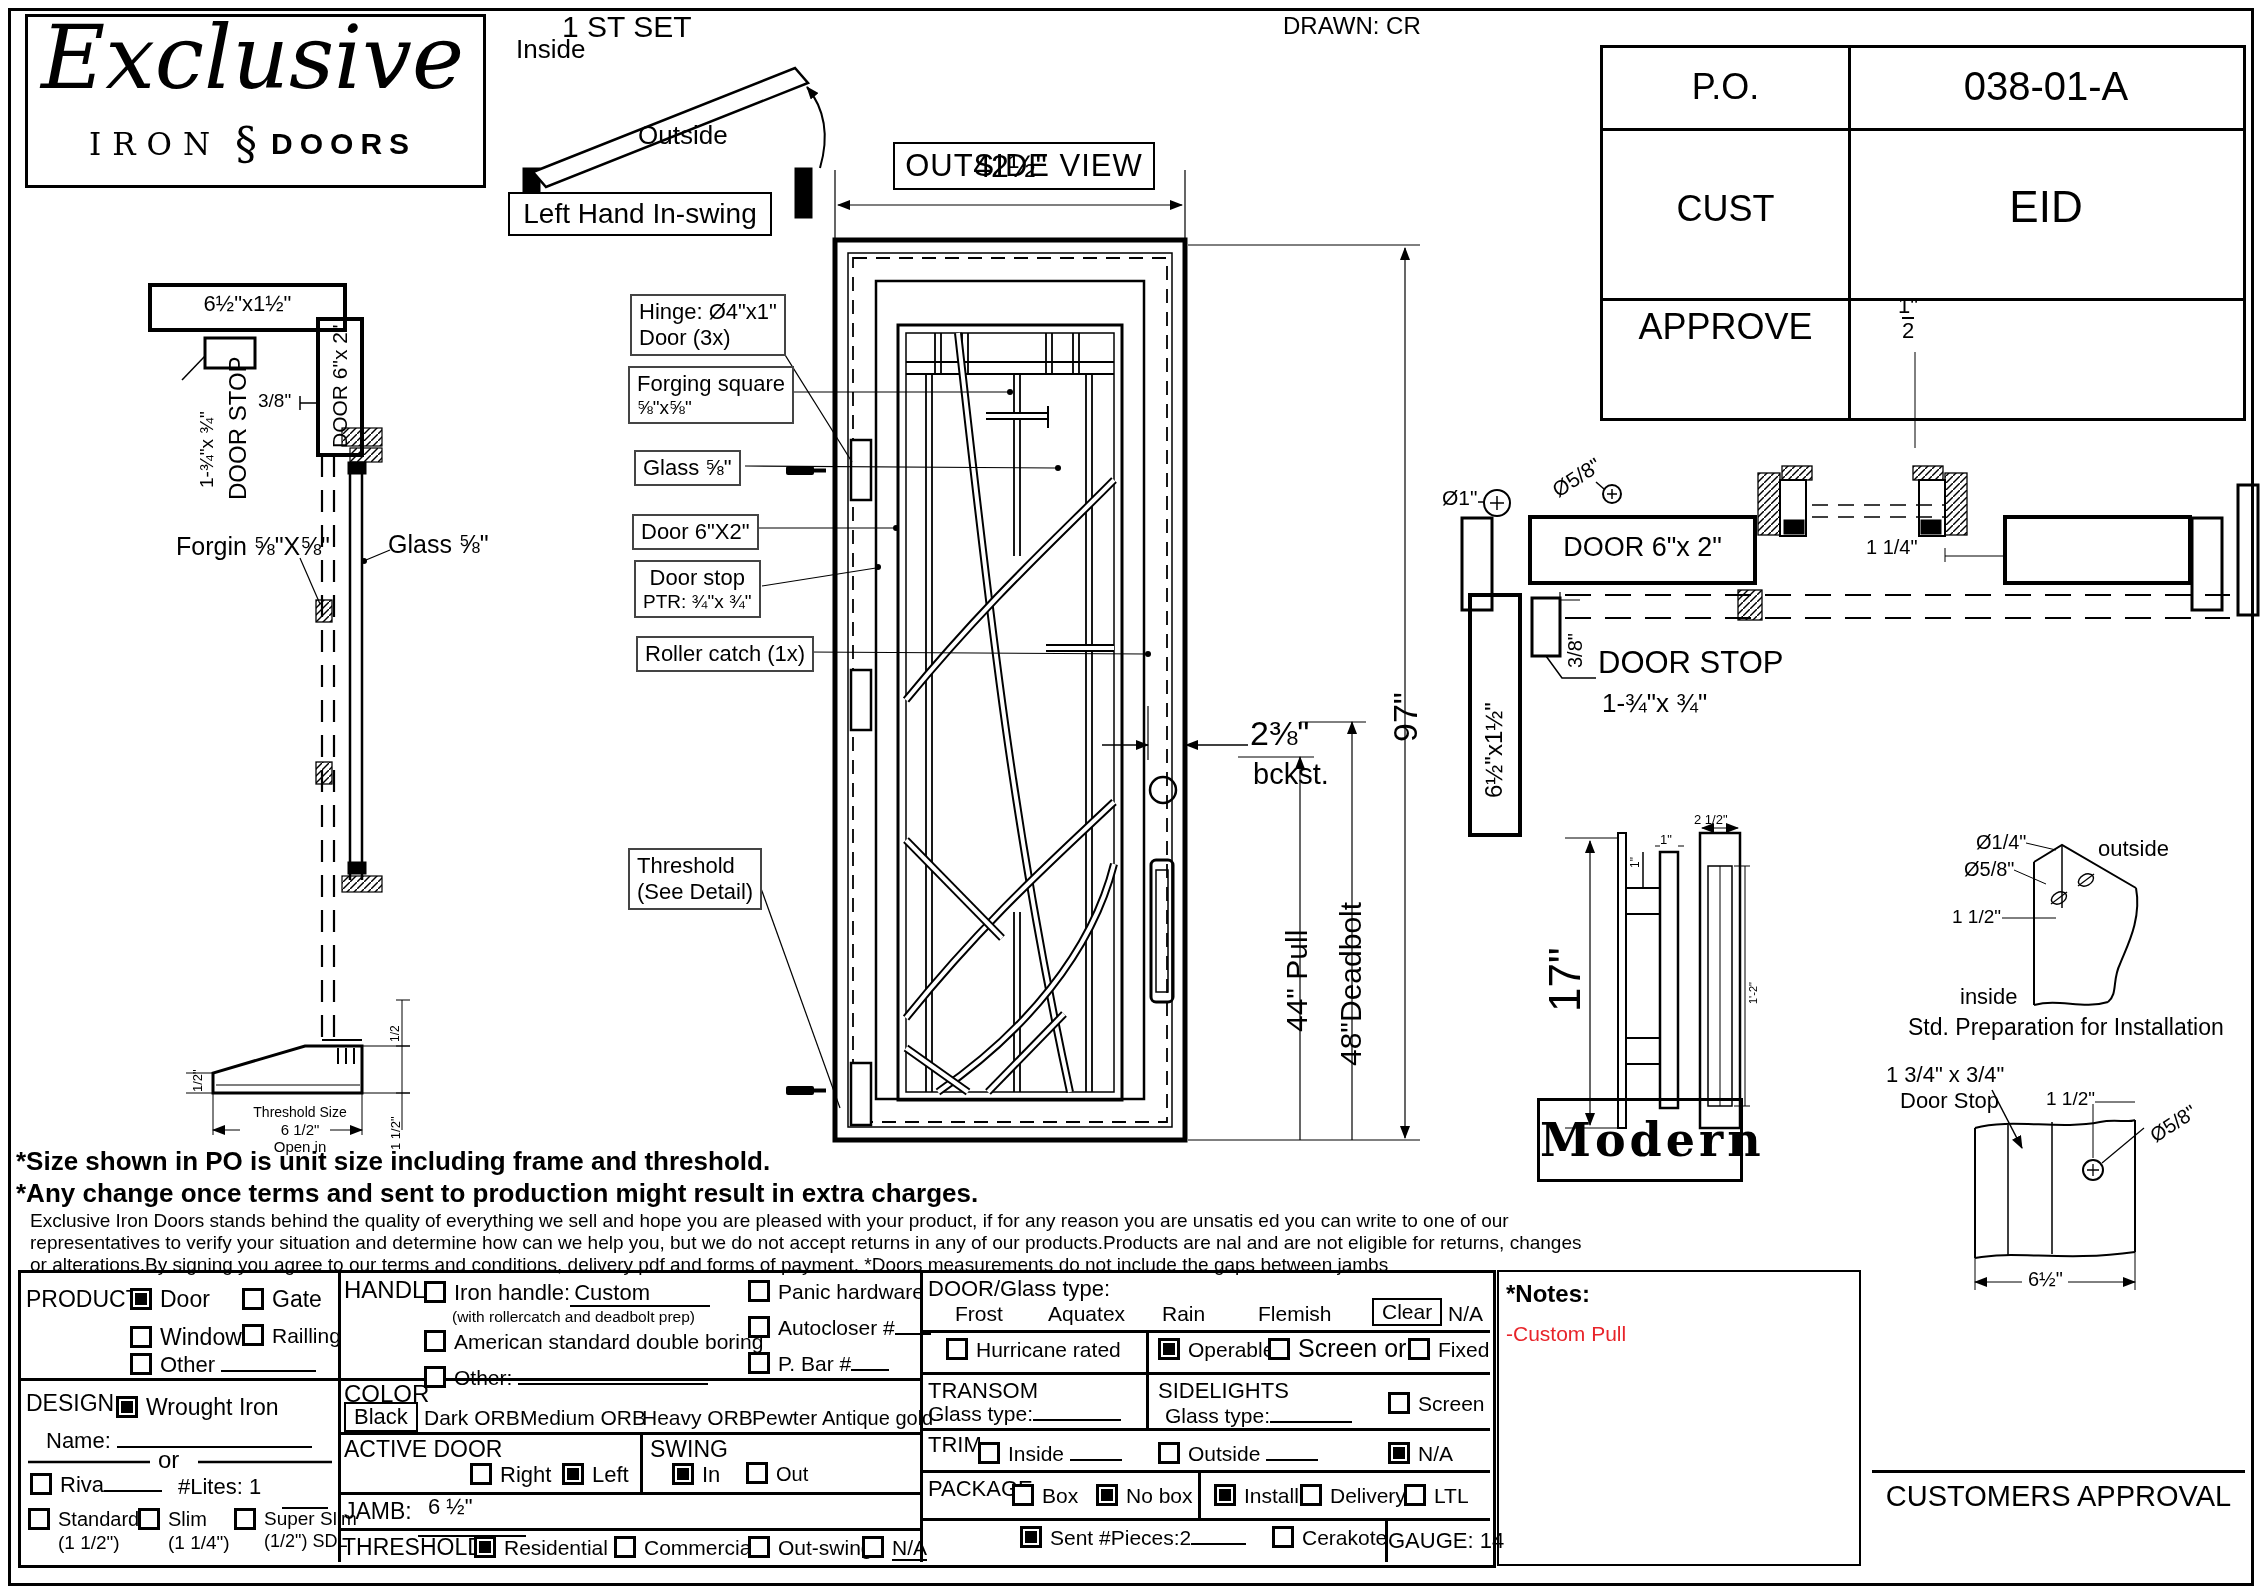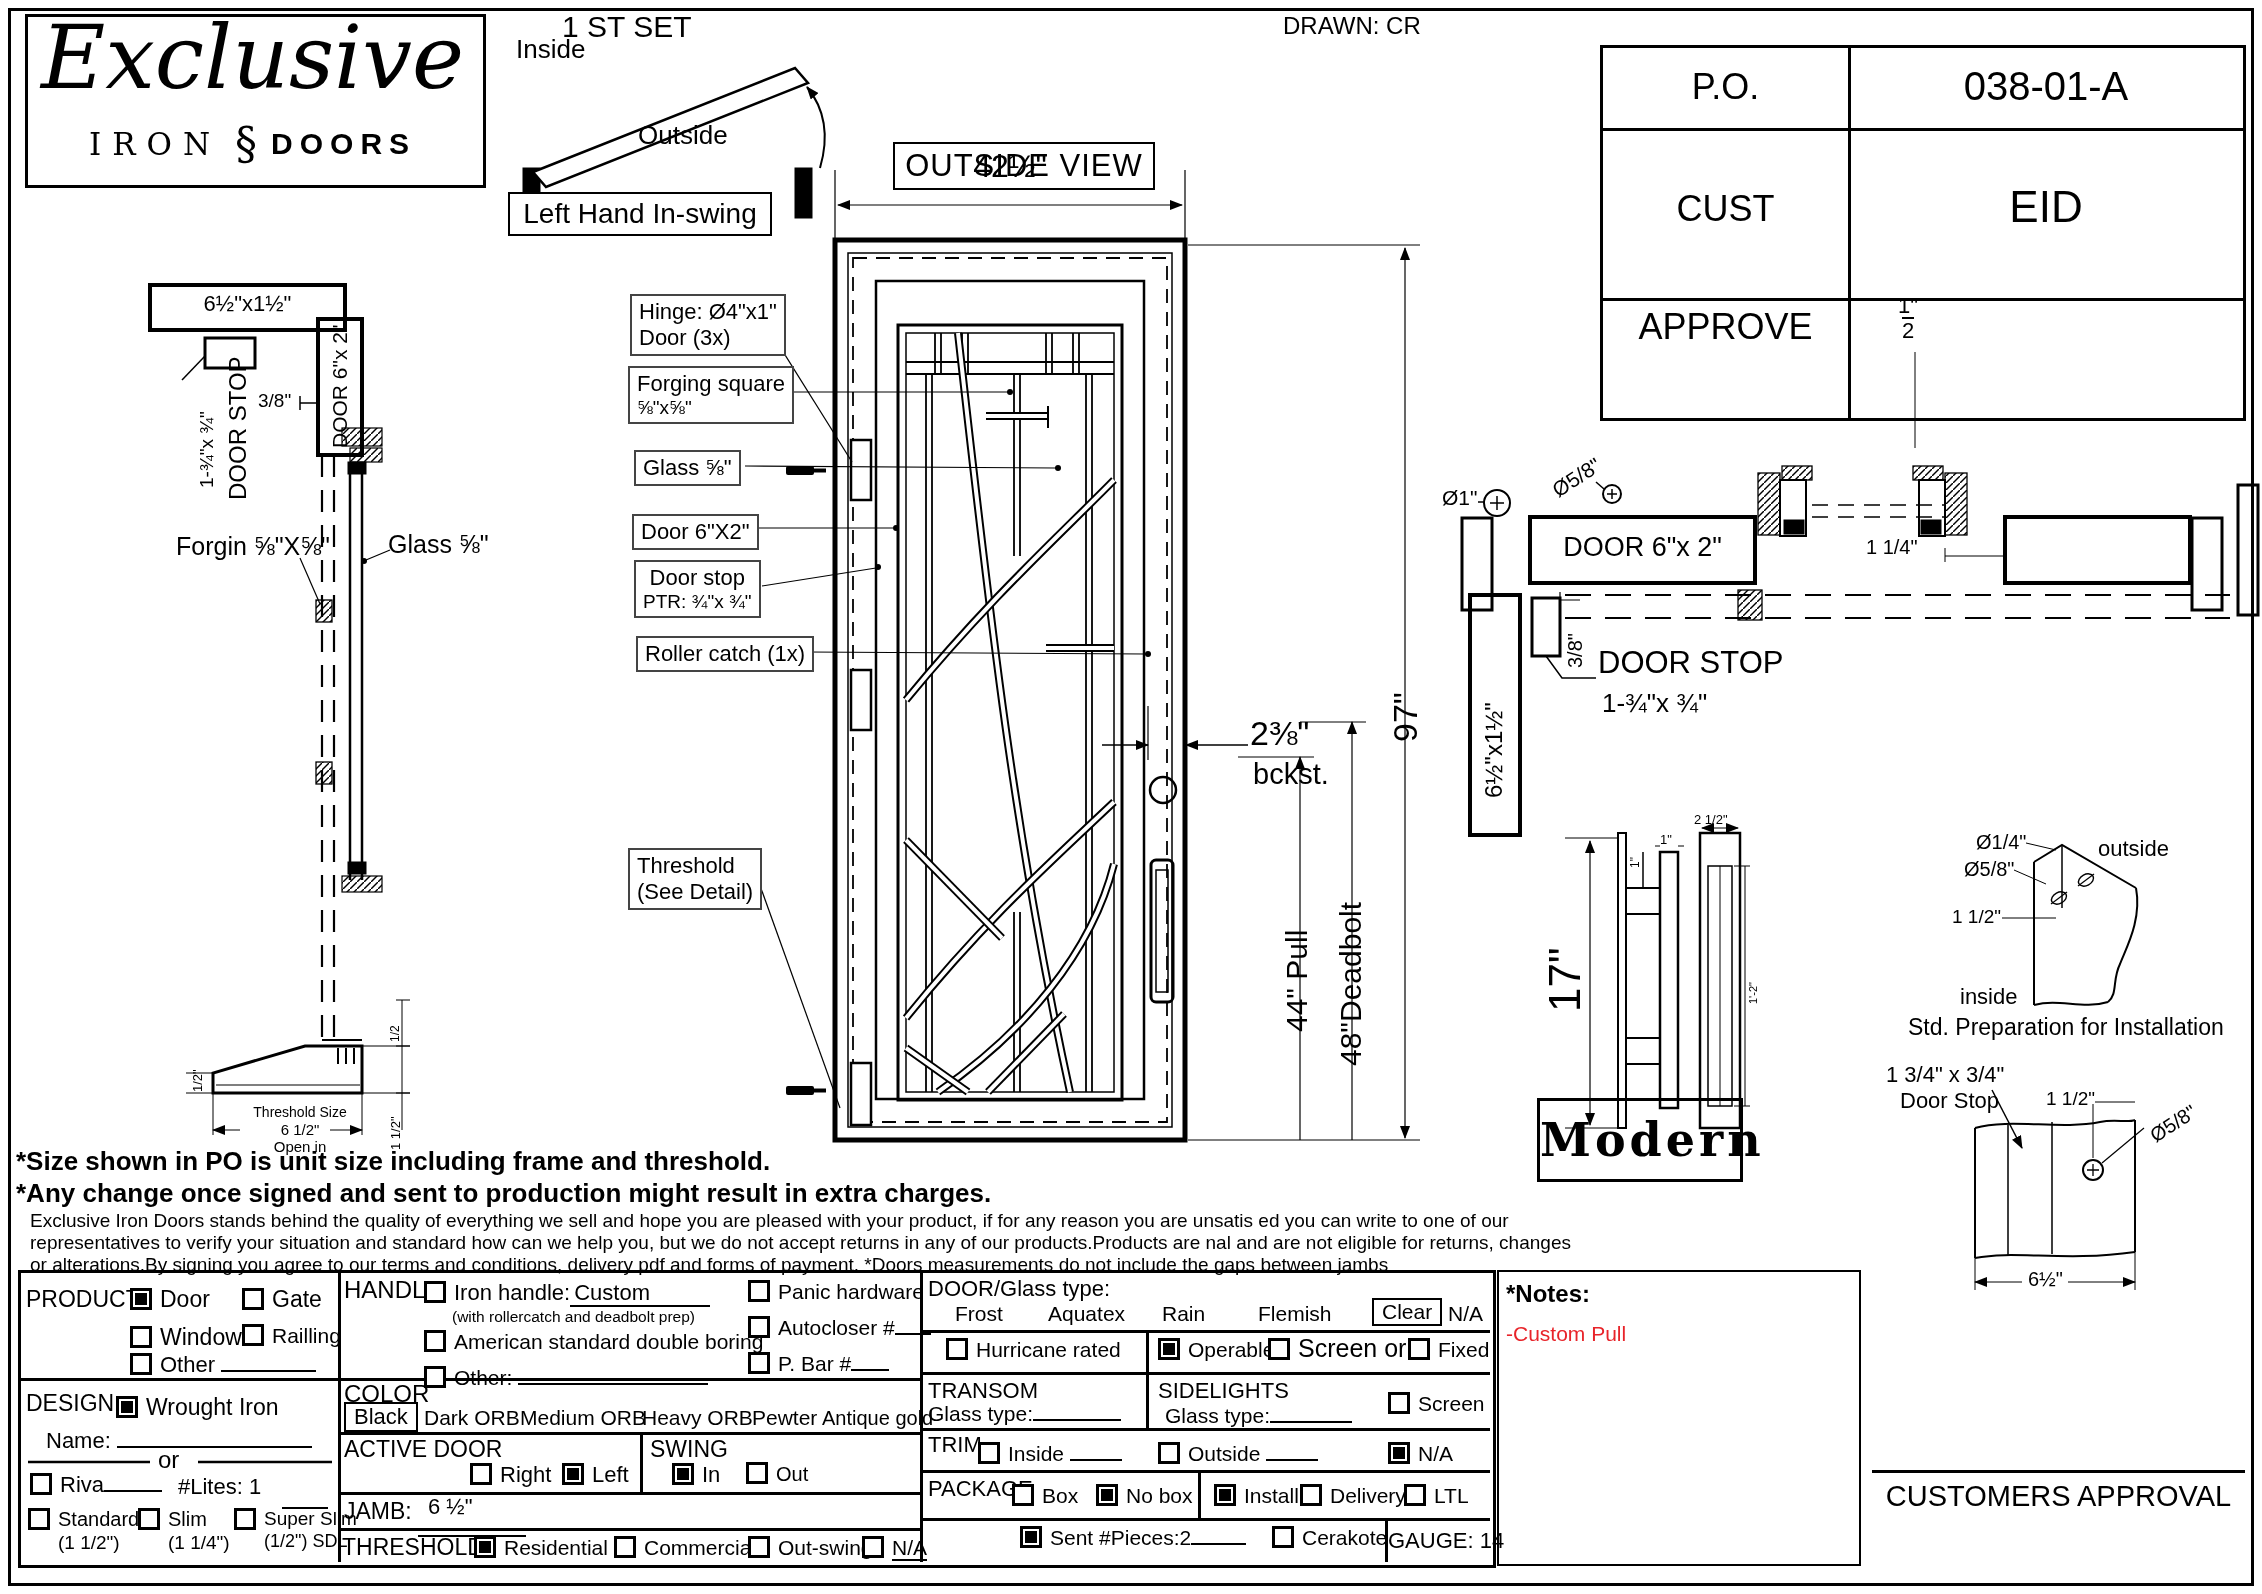--- a/index.html
+++ b/index.html
@@ -346,23 +346,23 @@
 <div class="abs lab" style="left:1960px;top:984px;font-size:22px;">inside</div>
 <div class="abs lab" style="left:1908px;top:1014px;font-size:23px;">Std. Preparation for Installation</div>
 
 <div class="abs lab" style="left:1886px;top:1062px;font-size:22px;">1 3/4" x 3/4"</div>
 <div class="abs lab" style="left:1900px;top:1088px;font-size:22px;">Door Stop</div>
 <div class="abs lab" style="left:2046px;top:1088px;font-size:19px;">1 1/2"</div>
 <div class="diag lab" style="left:2146px;top:1128px;font-size:20px;">Ø5/8"</div>
 <div class="abs lab" style="left:2028px;top:1268px;font-size:20px;">6½"</div>
 
 <div class="abs lab" style="left:16px;top:1146px;font-size:26px;font-weight:600;">*Size shown in PO is unit size including frame and threshold.</div>
-<div class="abs lab" style="left:16px;top:1178px;font-size:26px;font-weight:600;">*Any change once signed and sent to production might result in extra charges.</div>
+<div class="abs lab" style="left:16px;top:1178px;font-size:26px;font-weight:600;">*Any change once terms and sent to production might result in extra charges.</div>
 <div class="abs lab" style="left:30px;top:1210px;font-size:19px;">Exclusive Iron Doors stands behind the quality of everything we sell and hope you are pleased with your product, if for any reason you are unsatis    ed you can write to one of our</div>
-<div class="abs lab" style="left:30px;top:1232px;font-size:19px;">representatives to verify your situation and standard how can we help you, but we do not accept returns in any of our products.Products are     nal and are not eligible for returns, changes</div>
+<div class="abs lab" style="left:30px;top:1232px;font-size:19px;">representatives to verify your situation and determine how can we help you, but we do not accept returns in any of our products.Products are     nal and are not eligible for returns, changes</div>
 <div class="abs lab" style="left:30px;top:1254px;font-size:19px;">or alterations.By signing you agree to our terms and conditions, delivery pdf and forms of payment. *Doors measurements do not include the gaps between jambs</div>
 
 <div class="abs" style="left:18px;top:1270px;width:1472px;height:292px;border:3px solid #000;z-index:2;"></div>
 <div class="vl" style="left:338px;top:1270px;width:3px;height:292px;"></div>
 <div class="vl" style="left:920px;top:1270px;width:3px;height:292px;"></div>
 <div class="hl" style="left:18px;top:1378px;width:323px;height:3px;"></div>
 <div class="hl" style="left:338px;top:1378px;width:585px;height:3px;"></div>
 <div class="hl" style="left:338px;top:1432px;width:585px;height:3px;"></div>
 <div class="hl" style="left:338px;top:1492px;width:585px;height:3px;"></div>
 <div class="hl" style="left:338px;top:1528px;width:585px;height:3px;"></div>

